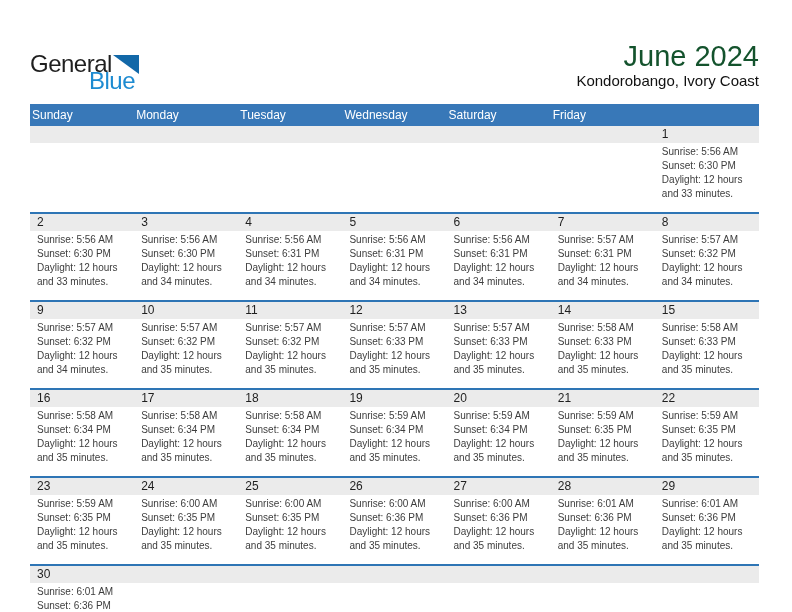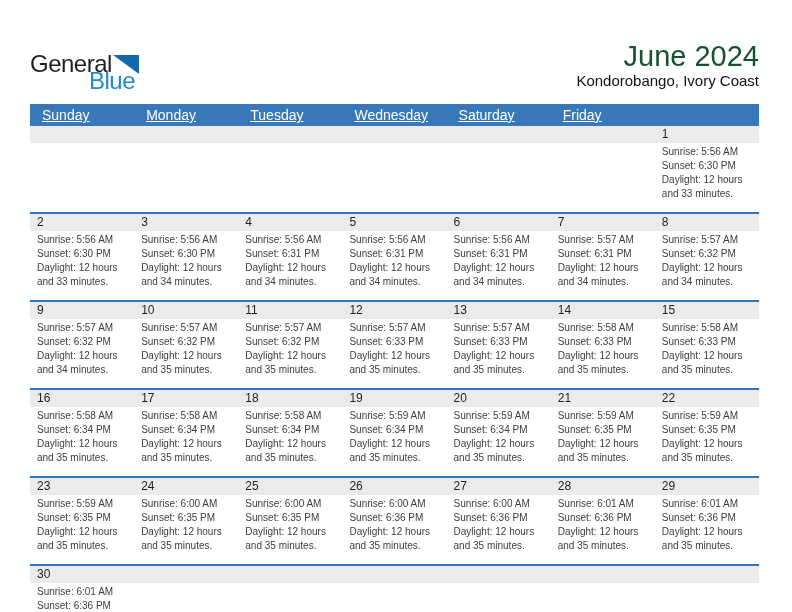--- a/index.html
+++ b/index.html
@@ -25,22 +25,22 @@
   .logo-general{font-size:24px;letter-spacing:-0.5px;color:#1f1f1f;line-height:22px;}
   .logo-triangle{margin-left:1px;margin-top:2px;}
   .logo-blue{font-size:24px;letter-spacing:-0.5px;color:var(--logo_blue);line-height:20px;text-align:right;margin-top:-4px;padding-right:5px;}
   .title-block{text-align:right;padding-top:0;}
   .month-title{font-size:29px;line-height:32px;color:#14532d;}
   .location-subtitle{font-size:15px;line-height:18px;color:#111;}
   .weekday-header{
     display:grid;grid-template-columns:repeat(7,1fr);
     background:var(--header_bar);height:22px;
   }
-  .weekday{color:#fff;font-size:14px;line-height:22px;padding-left:12px;
-    white-space:nowrap;overflow:hidden;text-decoration:underline;}
+  .weekday{color:#fff;font-size:12px;line-height:22px;padding-left:2px;
+    white-space:nowrap;overflow:hidden;}
   .week{display:grid;grid-template-columns:repeat(7,1fr);}
   .week + .week{border-top:2px solid var(--week_divider);}
   .cell{min-width:0;}
   .num{
     background:var(--day_strip);height:17px;
     font-size:12px;line-height:17px;padding-left:7px;color:#1f1f1f;
   }
   .info{
     min-height:57px;padding:2px 12px 11px 7px;
     font-size:10px;line-height:14px;color:var(--text_detail);

